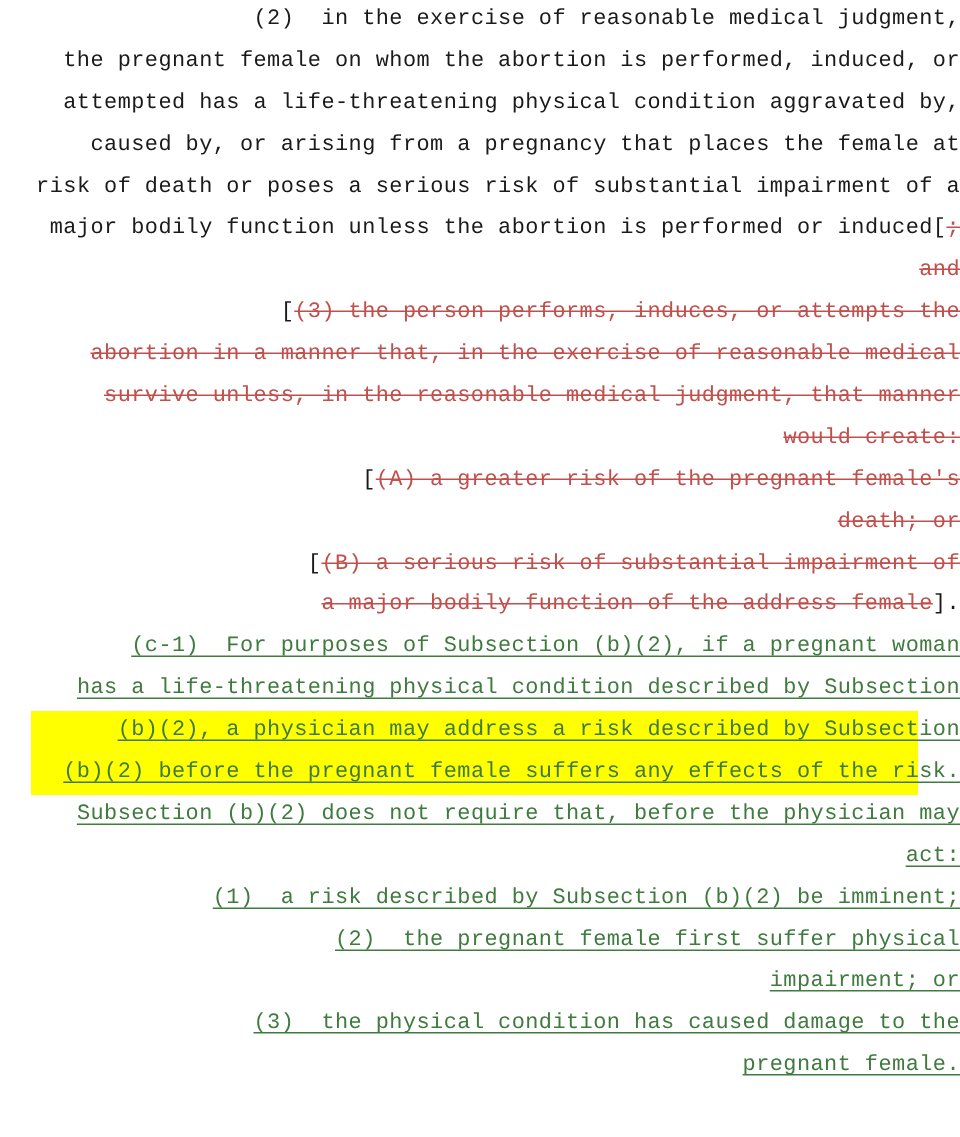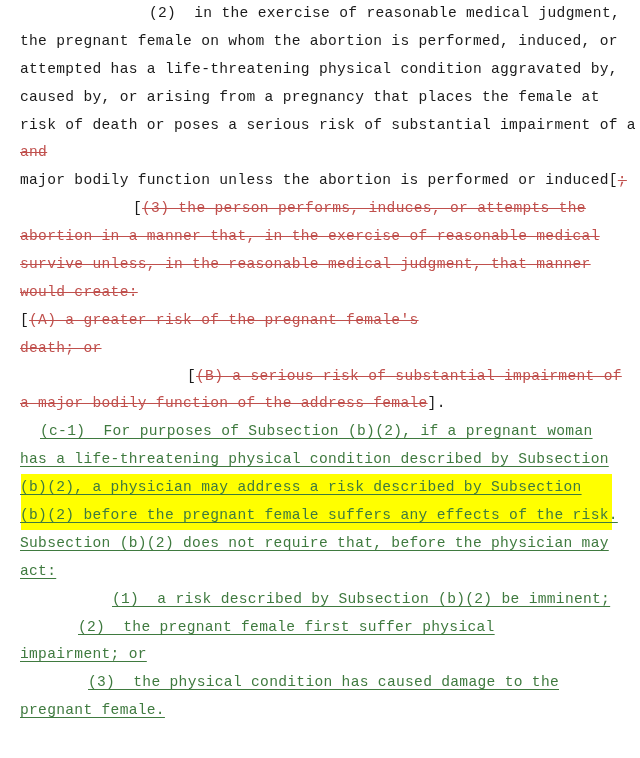--- a/index.html
+++ b/index.html
@@ -14,20 +14,21 @@
     overflow: hidden;
     font-family: "Liberation Mono", "DejaVu Sans Mono", monospace;
   }
 
   #doc {
     position: relative;
     width: 640px;
     height: 758px;
     background: #ffffff;
     padding: 0;
+    text-align: right;
   }
 
   .line {
     position: relative;
     height: 27.9px;
     line-height: 27.9px;
     white-space: pre;
     font-size: 14.6px;
     letter-spacing: 0.30px;
     padding-left: 20px;
@@ -73,22 +74,22 @@
 </head>
 <body>
 
 <div id="doc">
   <div id="lines">
       <div class="line" style="padding-left: 149px;"><span class="seg">(2)  in the exercise of reasonable medical judgment,</span></div>
       <div class="line"><span class="seg">the pregnant female on whom the abortion is performed, induced, or</span></div>
       <div class="line"><span class="seg">attempted has a life-threatening physical condition aggravated by,</span></div>
       <div class="line"><span class="seg">caused by, or arising from a pregnancy that places the female at</span></div>
       <div class="line"><span class="seg">risk of death or poses a serious risk of substantial impairment of a</span></div>
+      <div class="line"><span class="seg">major bodily function unless the abortion is performed or induced[</span><span class="del">;</span></div>
       <div class="line"><span class="del">and</span></div>
-      <div class="line"><span class="seg">major bodily function unless the abortion is performed or induced[</span><span class="del">;</span></div>
       <div class="line" style="padding-left: 133px;"><span class="brk">[</span><span class="del">(3) the person performs, induces, or attempts the</span></div>
       <div class="line"><span class="del">abortion in a manner that, in the exercise of reasonable medical</span></div>
       <div class="line"><span class="del">survive unless, in the reasonable medical judgment, that manner</span></div>
       <div class="line"><span class="del">would create:</span></div>
       <div class="line" style=""><span class="brk">[</span><span class="del">(A) a greater risk of the pregnant female's</span></div>
       <div class="line"><span class="del">death; or</span></div>
       <div class="line" style="padding-left: 187px;"><span class="brk">[</span><span class="del">(B) a serious risk of substantial impairment of</span></div>
       <div class="line"><span class="del">a major bodily function of the address female</span><span class="brk">].</span></div>
       <div class="line" style="padding-left: 40px;"><span class="ins">(c-1)  For purposes of Subsection (b)(2), if a pregnant woman</span></div>
       <div class="line"><span class="ins">has a life-threatening physical condition described by Subsection</span></div>

